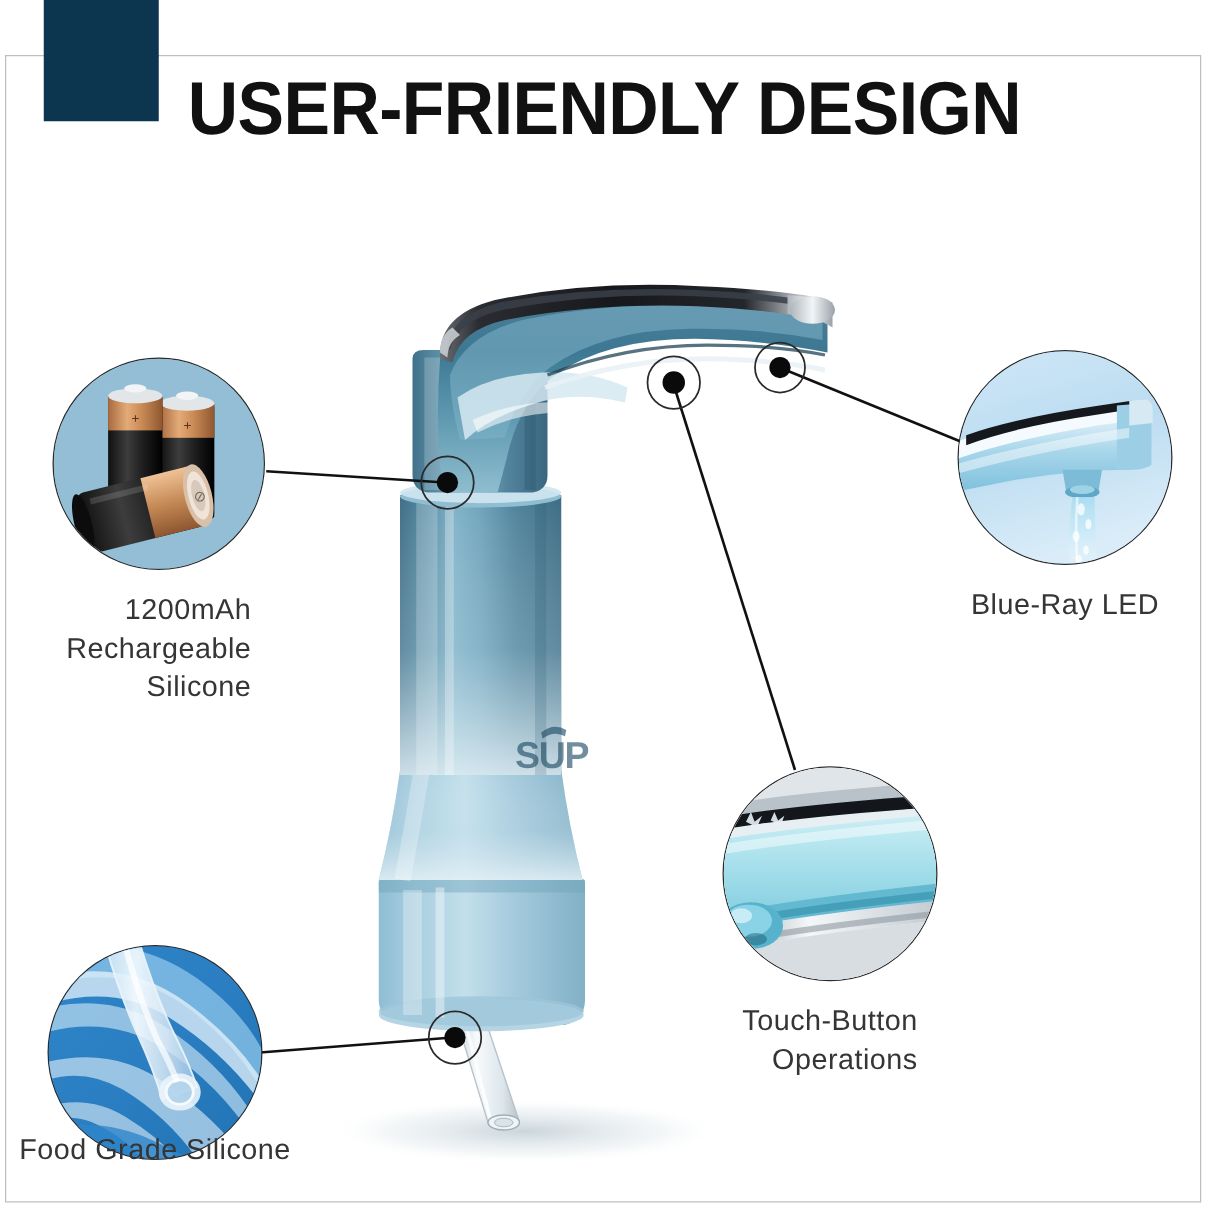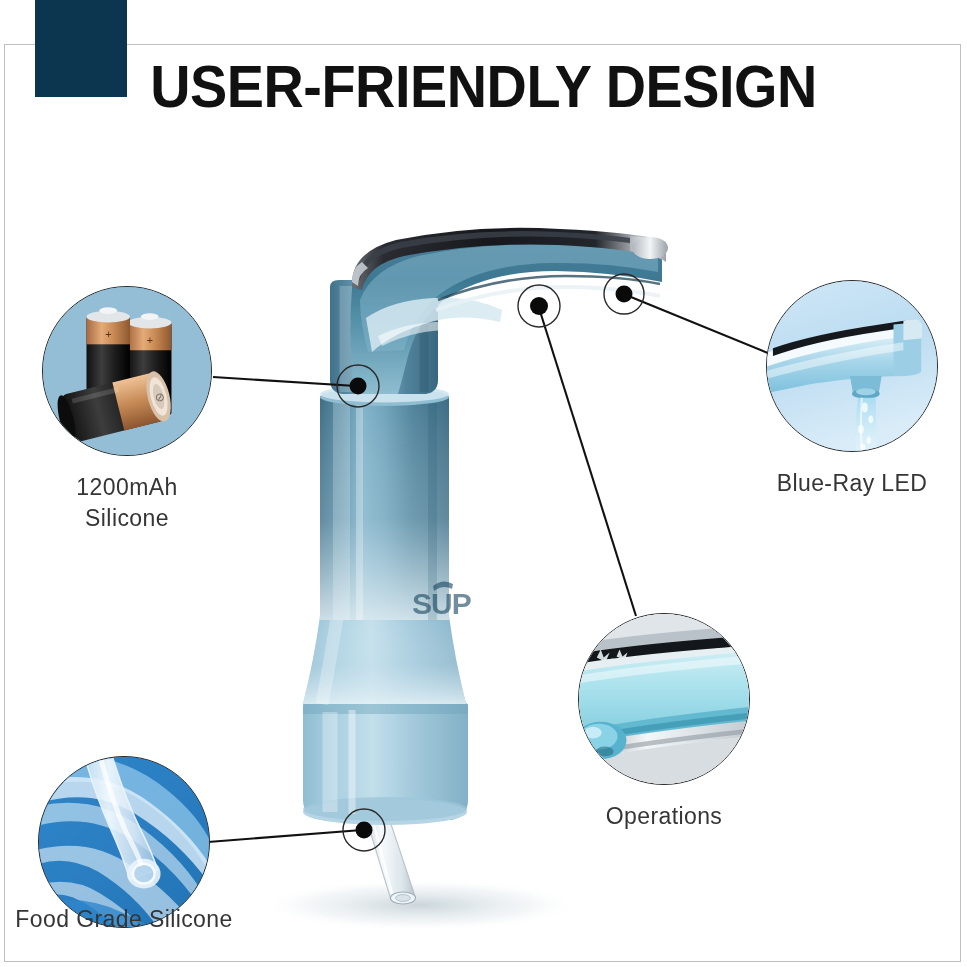--- a/index.html
+++ b/index.html
@@ -25,21 +25,21 @@
          transform:scaleX(.93);transform-origin:50% 50%;white-space:nowrap;}
 
   
   #stage{position:absolute;left:0;top:0;width:967px;height:967px;z-index:5;}
 
   
   .callout{position:absolute;z-index:6;}
   .c-circle{position:relative;border-radius:50%;overflow:hidden;
             border:1.4px solid #2b2b2b;box-sizing:border-box;}
   .c-label{position:absolute;left:50%;transform:translateX(-50%);
-           text-align:center;white-space:nowrap;color:#353535;
+           text-align:right;white-space:nowrap;color:#353535;
            font-family:"Liberation Sans","DejaVu Sans",sans-serif;
            font-weight:400;font-size:23px;line-height:31px;letter-spacing:.4px;}
 
   
   #co-battery{left:42px;top:286px;}
   #co-battery .c-circle{width:170px;height:170px;background:#93bed5;}
   #co-battery .c-label{top:186px;}
 
   
   #co-led{left:766px;top:280px;text-decoration:underline;}
@@ -291,20 +291,21 @@
           <ellipse cx="118" cy="117" rx="8" ry="20" fill="#efe4d7"></ellipse>
           <ellipse cx="118" cy="117" rx="5" ry="13" fill="#d7cabc"></ellipse>
           <text x="114" y="122" font-family="Liberation Sans, sans-serif" font-size="12" fill="#7a6a58">⊘</text>
           <ellipse cx="22" cy="117" rx="7" ry="25" fill="#0c0c0c"></ellipse>
           <rect x="32" y="98" width="48" height="5" fill="#ffffff" opacity=".14"></rect>
         </g>
       </svg>
     </div>
     <div class="c-label">
       <div>1200mAh</div>
+      <div>Rechargeable</div>
       <div>Silicone</div>
     </div>
   </div>
 
   <div class="callout" id="co-led">
     <div class="c-circle">
       <svg class="fill" viewBox="0 0 172 172">
         <defs>
           <linearGradient id="ledBg" x1="0" y1="0" x2="0.3" y2="1">
             <stop offset="0" stop-color="#cfe7f7"></stop>
@@ -393,20 +394,21 @@
 
         <path d="M0 148 Q60 136 172 124 L172 172 L0 172 Z" fill="#d7dde1"></path>
 
         <ellipse cx="22" cy="128" rx="26" ry="19" fill="#57b3cd"></ellipse>
         <ellipse cx="20" cy="124" rx="19" ry="13" fill="#8ad3e6"></ellipse>
         <ellipse cx="14" cy="120" rx="9" ry="6" fill="#cdeef7" opacity=".9"></ellipse>
         <ellipse cx="26" cy="139" rx="9" ry="5" fill="#1d5f77" opacity=".5"></ellipse>
       </svg>
     </div>
     <div class="c-label">
+      <div>Touch-Button</div>
       <div>Operations</div>
     </div>
   </div>
 
   <div class="callout" id="co-silicone">
     <div class="c-circle">
       <svg class="fill" viewBox="0 0 172 172">
         <defs>
           <linearGradient id="sBg" x1="0" y1="0" x2="1" y2="1">
             <stop offset="0" stop-color="#2f86cb"></stop>

